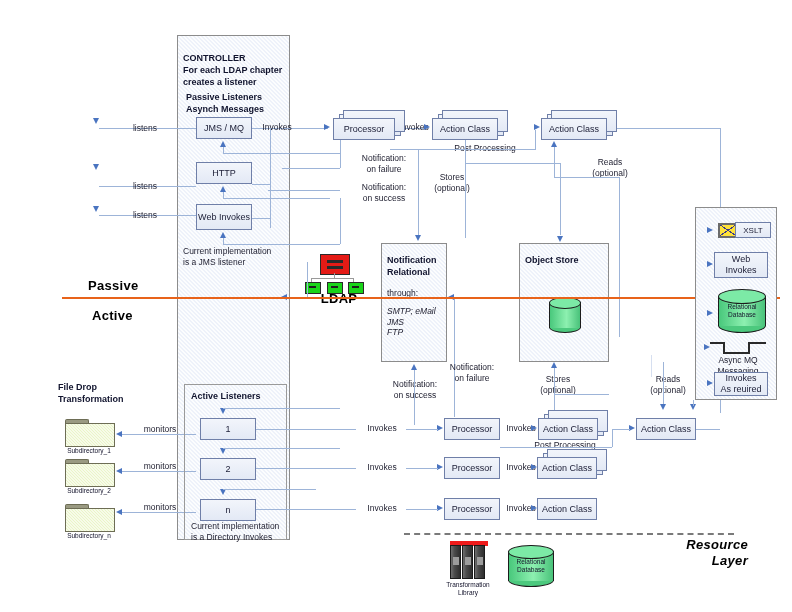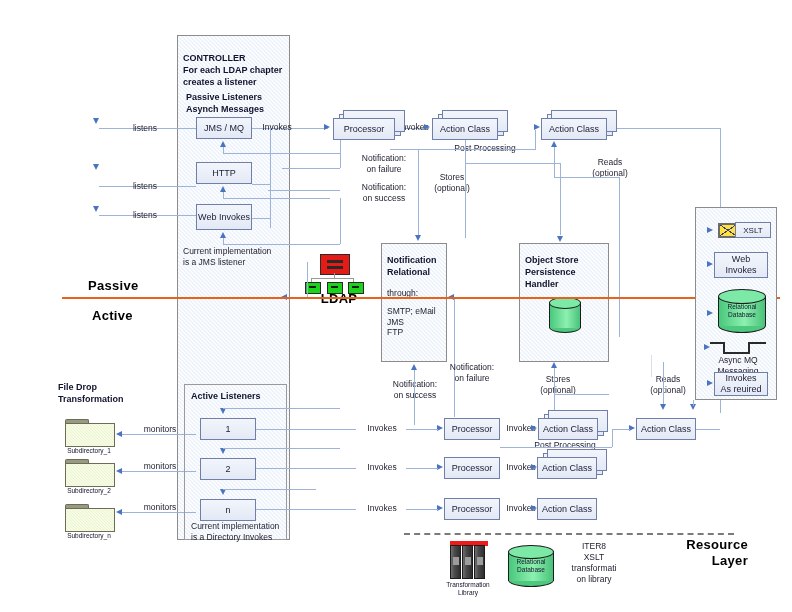--- a/index.html
+++ b/index.html
@@ -236,30 +236,29 @@
   <div class="ln lnh" style="left:286px; top:297px; width:22px;"></div>
   <div class="ln lnv" style="left:307px; top:262px; height:36px;"></div>
   <div class="arw left" style="left:281px; top:294px;"></div>
 
   <div class="abs panel" style="left:381px; top:243px; width:66px; height:119px;"></div>
   <div class="hdr" style="left:387px; top:254px; width:60px;">
     <div>Notification</div>
     <div>Relational</div>
   </div>
   <div class="lbl left" style="left:387px; top:288px; width:60px;">through:</div>
-  <div class="lbl left" style="left:387px; top:306px; width:62px;">
+  <div class="lbl left" style="left:387px; top:306px; width:62px;font-style:italic;">
     <div>SMTP; eMail</div>
     <div>JMS</div>
     <div>FTP</div>
   </div>
 
   <div class="abs panel" style="left:519px; top:243px; width:90px; height:119px;"></div>
   <div class="hdr" style="left:525px; top:254px; width:86px;">
     <div>Object Store</div>
-    <div>Persistence Handler</div>
   </div>
   <div class="cyl" style="left:549px; top:297px; width:32px; height:36px;">
     <div class="bot"></div>
       <div class="mid"></div>
       <div class="top"></div>
   </div>
 
   <div class="arw left" style="left:448px; top:294px;"></div>
   <div class="ln lnh" style="left:454px; top:297px; width:66px;"></div>
   <div class="ln lnv" style="left:454px; top:297px; height:120px;"></div>
@@ -443,21 +442,21 @@
   </div>
   <div class="arw down" style="left:660px; top:404px;"></div>
   <div class="ln lnv" style="left:663px; top:362px; height:42px;"></div>
   <div class="ln lnv" style="left:651px; top:355px; height:22px; background:#d6dff0;"></div>
 
   <div class="ln lnh" style="left:696px; top:429px; width:24px;"></div>
   <div class="arw down" style="left:690px; top:404px;"></div>
   <div class="ln lnv" style="left:693px; top:400px; height:6px;"></div>
 
   <div class="dashline" style="left:404px; top:533px; width:330px;"></div>
-  <div class="big" style="left:660px; top:537px; width:88px; text-align:right; line-height:16px;">
+  <div class="big" style="left:660px; top:537px; width:88px; text-align:right; line-height:16px;font-style:italic;">
     <span>Resource Layer</span>
   </div>
 
   <div class="books" style="left:448px; top:541px; width:44px; height:50px;">
     <div class="red"></div>
     <div class="b" style="left:2px;">
         <i></i>
       </div>
     <div class="b" style="left:14px;">
         <i></i>
@@ -474,20 +473,14 @@
   <div class="cyl" style="left:508px; top:545px; width:46px; height:42px;">
     <div class="bot"></div>
       <div class="mid"></div>
       <div class="top"></div>
     <div class="txt">
       <span>Relational</span><br>
       <span>Database</span>
     </div>
   </div>
 
-  <div class="lbl" style="left:560px; top:541px; width:68px; line-height:11px;">
-    <div>ITER8</div>
-    <div>XSLT</div>
-    <div>transformati</div>
-    <div>on library</div>
-  </div>
 
 </div>
 
 </body></html>

